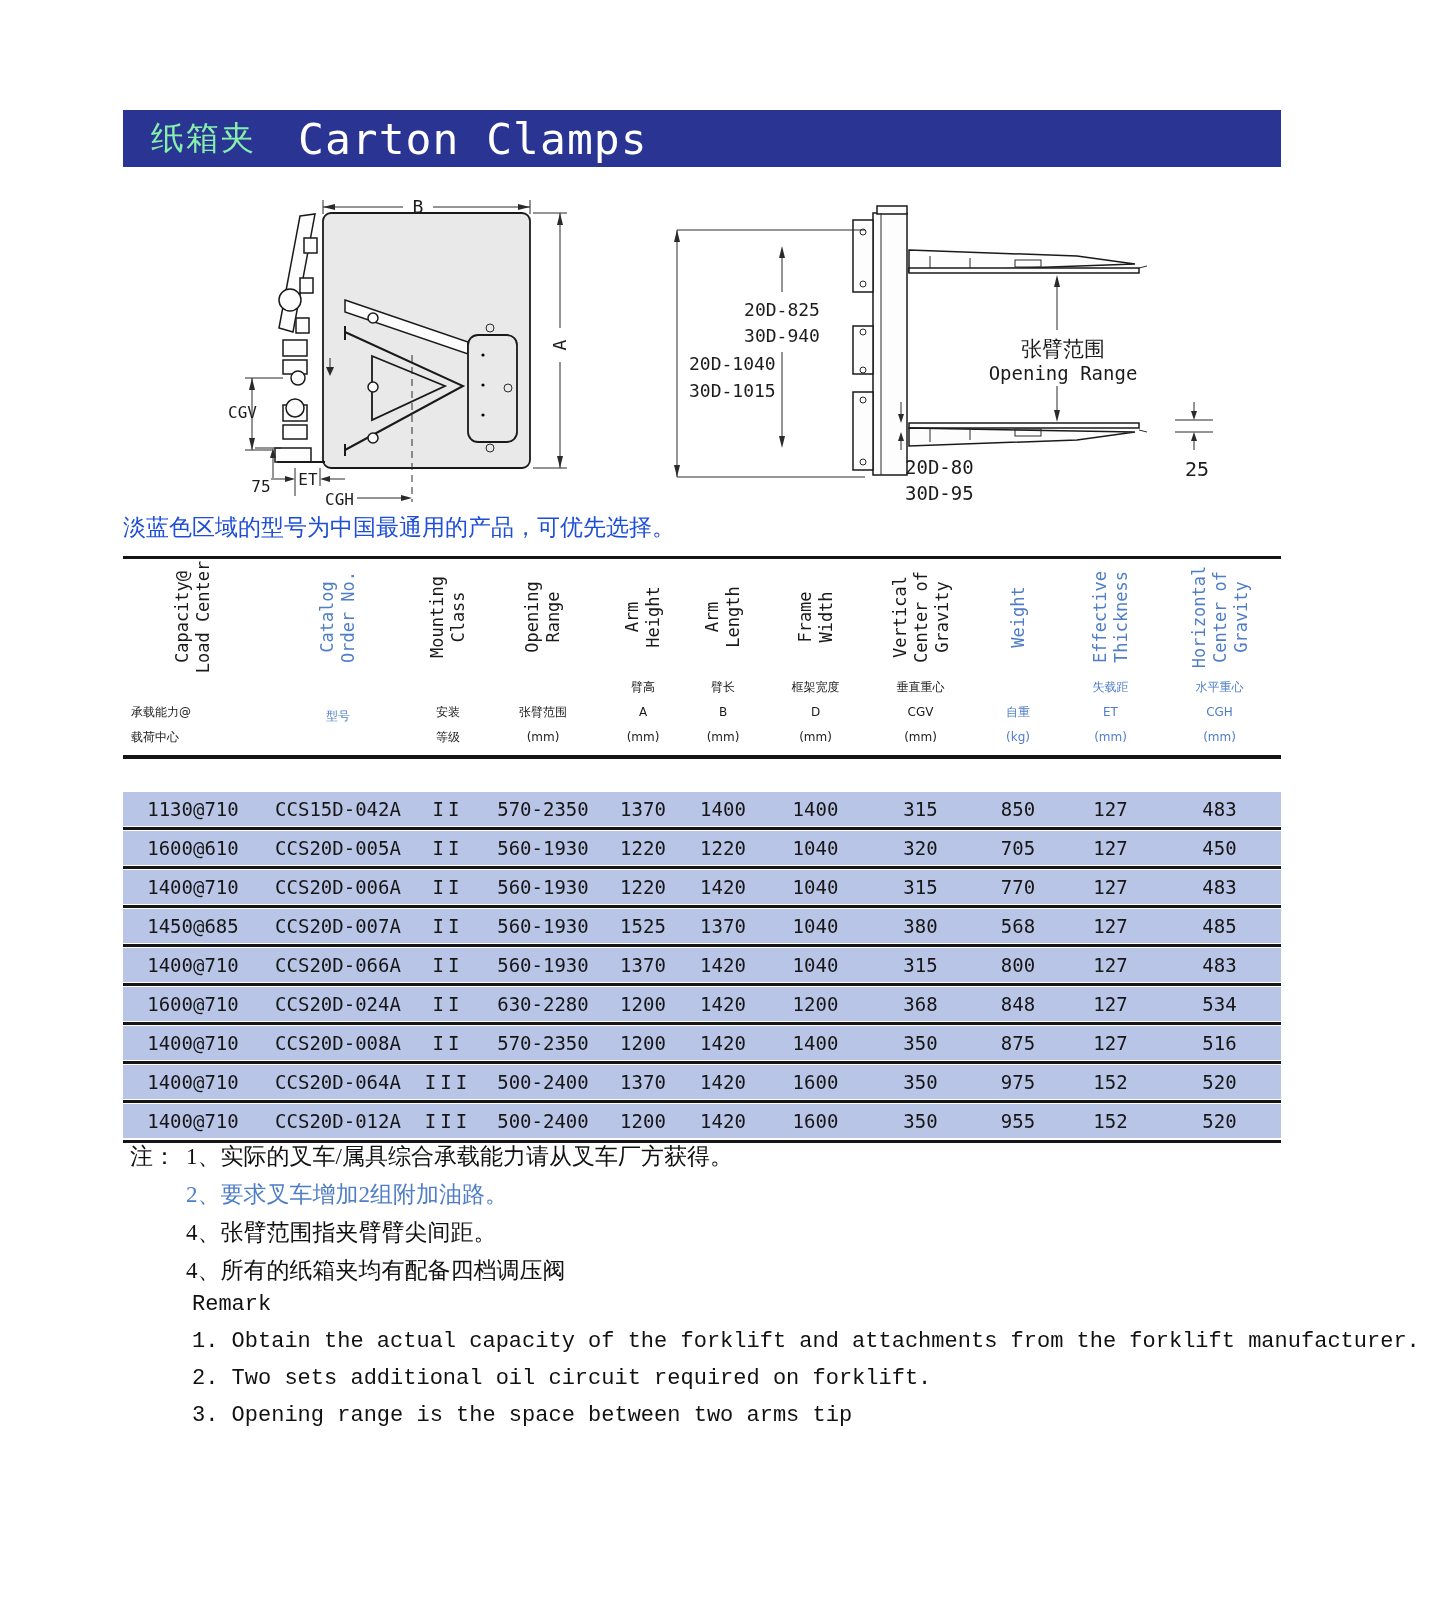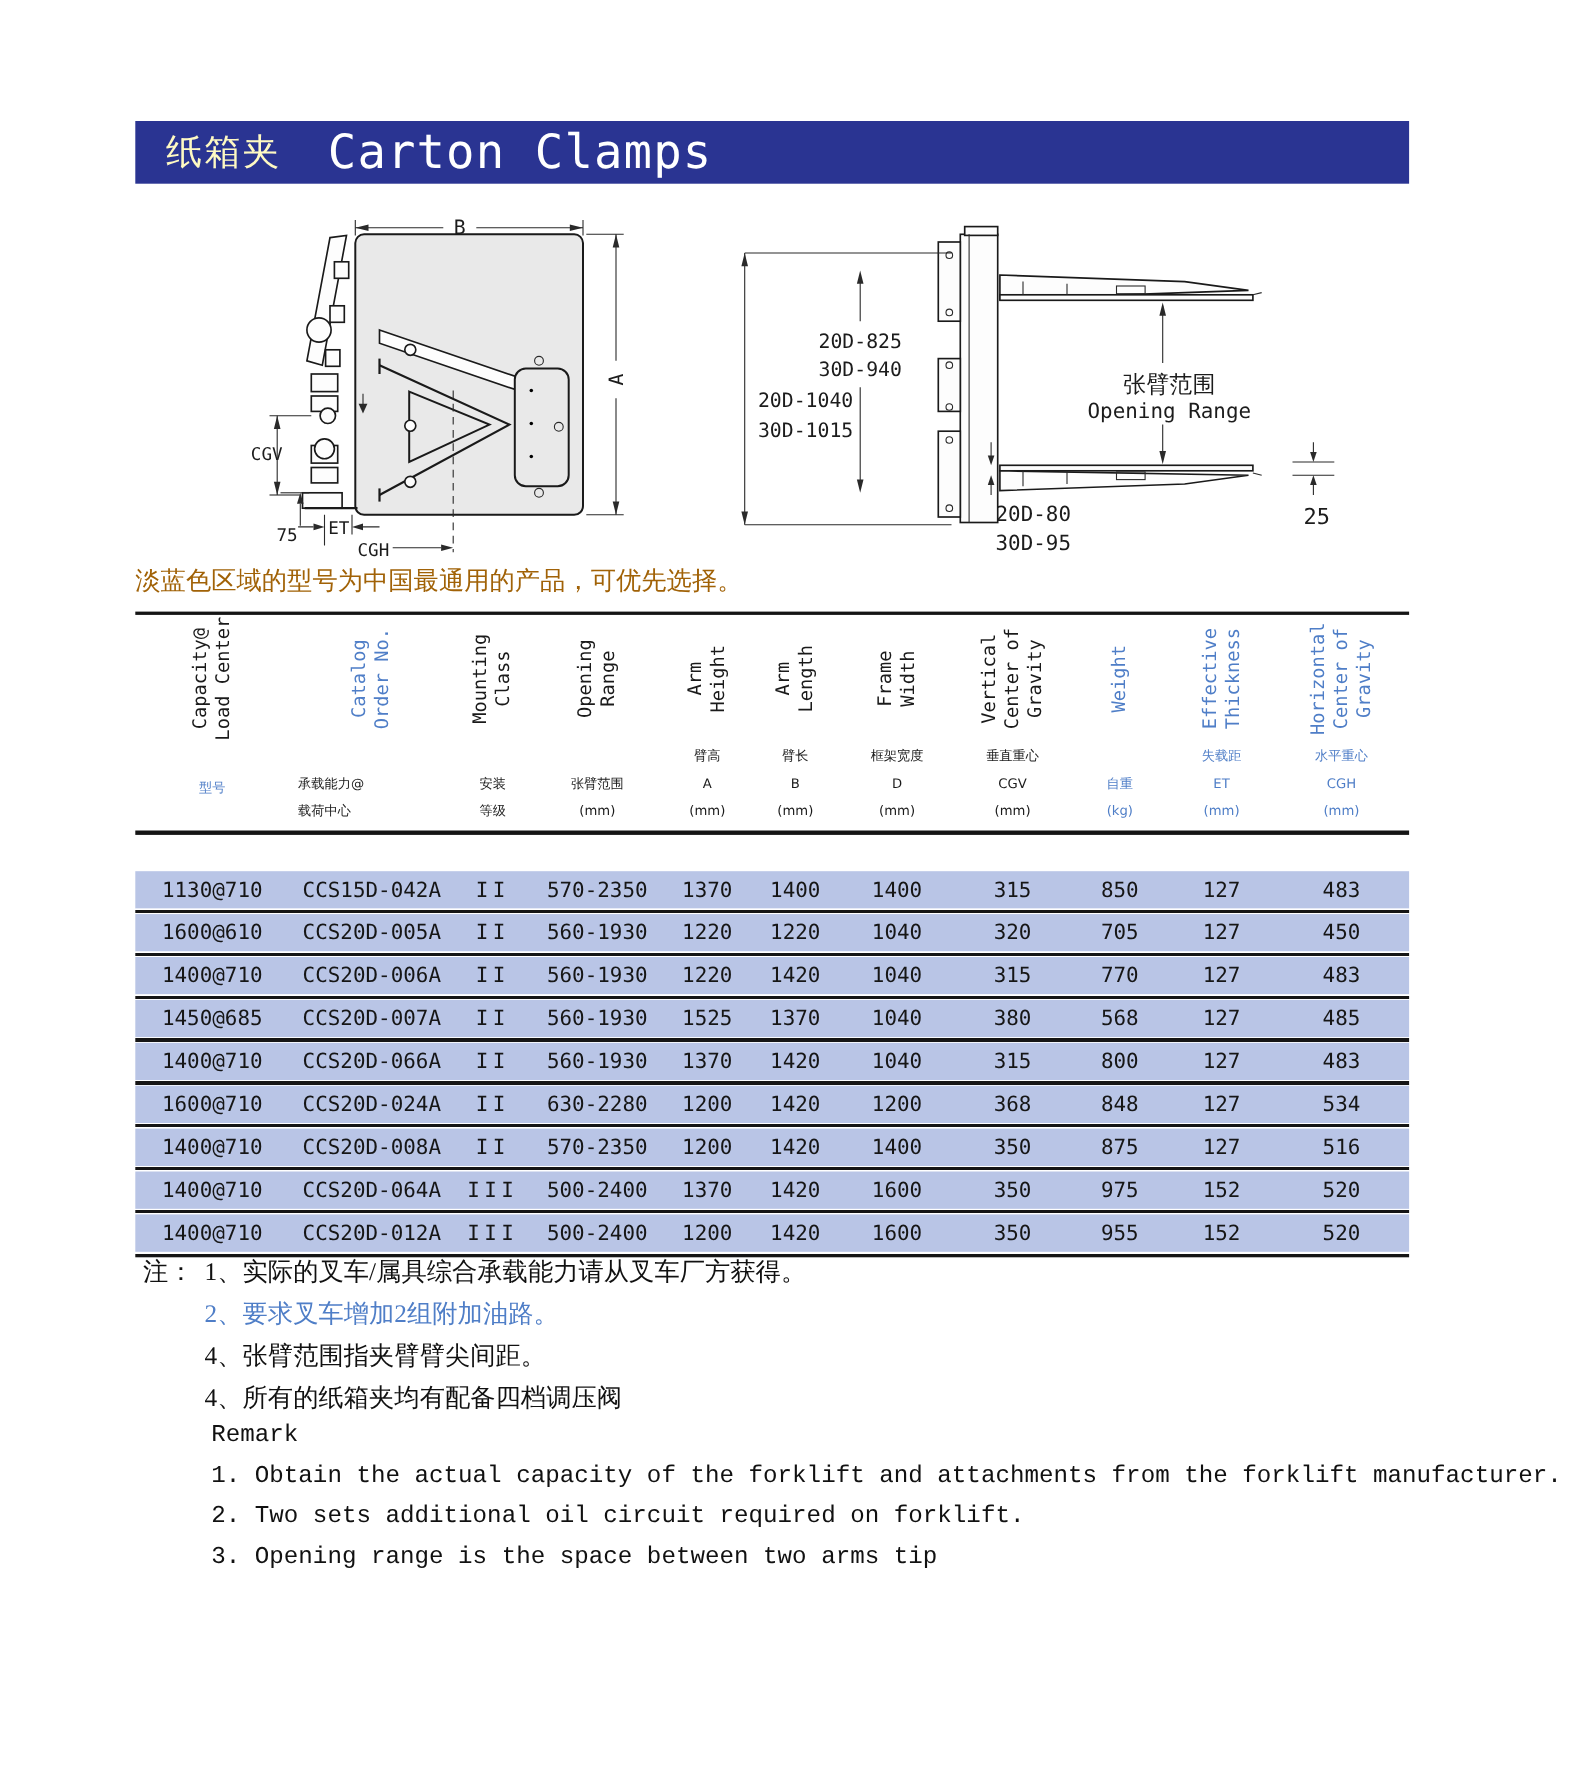--- a/index.html
+++ b/index.html
@@ -2,36 +2,36 @@
 <html><head>
 <meta charset="utf-8">
 <style>
   html,body{margin:0;padding:0;background:#fff;}
   .page{position:relative;width:1438px;height:1623px;background:#ffffff;overflow:hidden;
         font-family:"DejaVu Sans","Liberation Sans",sans-serif;color:#1a1a1a;}
 
   
   .title-bar{position:absolute;left:123px;top:110px;width:1158px;height:57px;background:#2a3492;
              display:flex;align-items:center;}
-  .title-bar .t-cn{color:#fef9c3;font-family:"DejaVu Sans Mono",monospace;font-size:33px;margin-left:28px;letter-spacing:2px;}
+  .title-bar .t-cn{color:#86efac;font-family:"DejaVu Sans Mono",monospace;font-size:33px;margin-left:28px;letter-spacing:2px;}
   .title-bar .t-en{color:#fff;font-family:"DejaVu Sans Mono",monospace;font-size:43px;margin-left:42px;letter-spacing:1px;}
 
   
   .diagrams{position:absolute;left:225px;top:180px;width:1010px;height:335px;}
   svg text{font-family:"DejaVu Sans Mono",monospace;fill:#1c1c1c;}
   svg text.cjk{font-family:"DejaVu Sans",sans-serif;}
   .ln{stroke:#2a2a2a;stroke-width:1;fill:none;}
   .ln2{stroke:#1a1a1a;stroke-width:2;fill:none;}
   .shape{fill:#e9e9e9;stroke:#1a1a1a;stroke-width:1.8;}
   .shapew{fill:#fdfdfd;stroke:#1a1a1a;stroke-width:1.5;}
   .arrow{fill:#2a2a2a;stroke:none;}
 
   
   .intro-note{position:absolute;left:123px;top:512px;font-family:"Liberation Serif",serif;
-              font-size:23px;color:#a16207;}
+              font-size:23px;color:#1d4ed8;}
 
   
   .spec-table{position:absolute;left:123px;top:556px;width:1158px;border-top:3px solid #151515;}
   .grid11{display:grid;grid-template-columns:140px 150px 70px 120px 80px 80px 105px 105px 90px 95px 123px;}
   .enrow{height:116px;}
   .en-cell{position:relative;height:116px;}
   .en-cell span{position:absolute;left:50%;top:50%;width:116px;transform:translate(-50%,-50%) rotate(-90deg);
         display:block;text-align:center;font-family:"DejaVu Sans Mono",monospace;font-size:17px;
         line-height:21px;white-space:pre-line;}
   .cnrow{height:78px;}
@@ -268,23 +268,23 @@
 Thickness</span>
         </div>
       <div class="en-cell">
           <span class="blue">Horizontal
 Center of
 Gravity</span>
         </div>
     </div>
 
     <div class="grid11 cnrow">
-      <div class="cn-cell single blue">型号</div>
       <div class="cn-cell leftal">承载能力@
 载荷中心</div>
+      <div class="cn-cell single blue">型号</div>
       <div class="cn-cell">安装
 等级</div>
       <div class="cn-cell">张臂范围
 (mm)</div>
       <div class="cn-cell">臂高
 A
 (mm)</div>
       <div class="cn-cell">臂长
 B
 (mm)</div>

